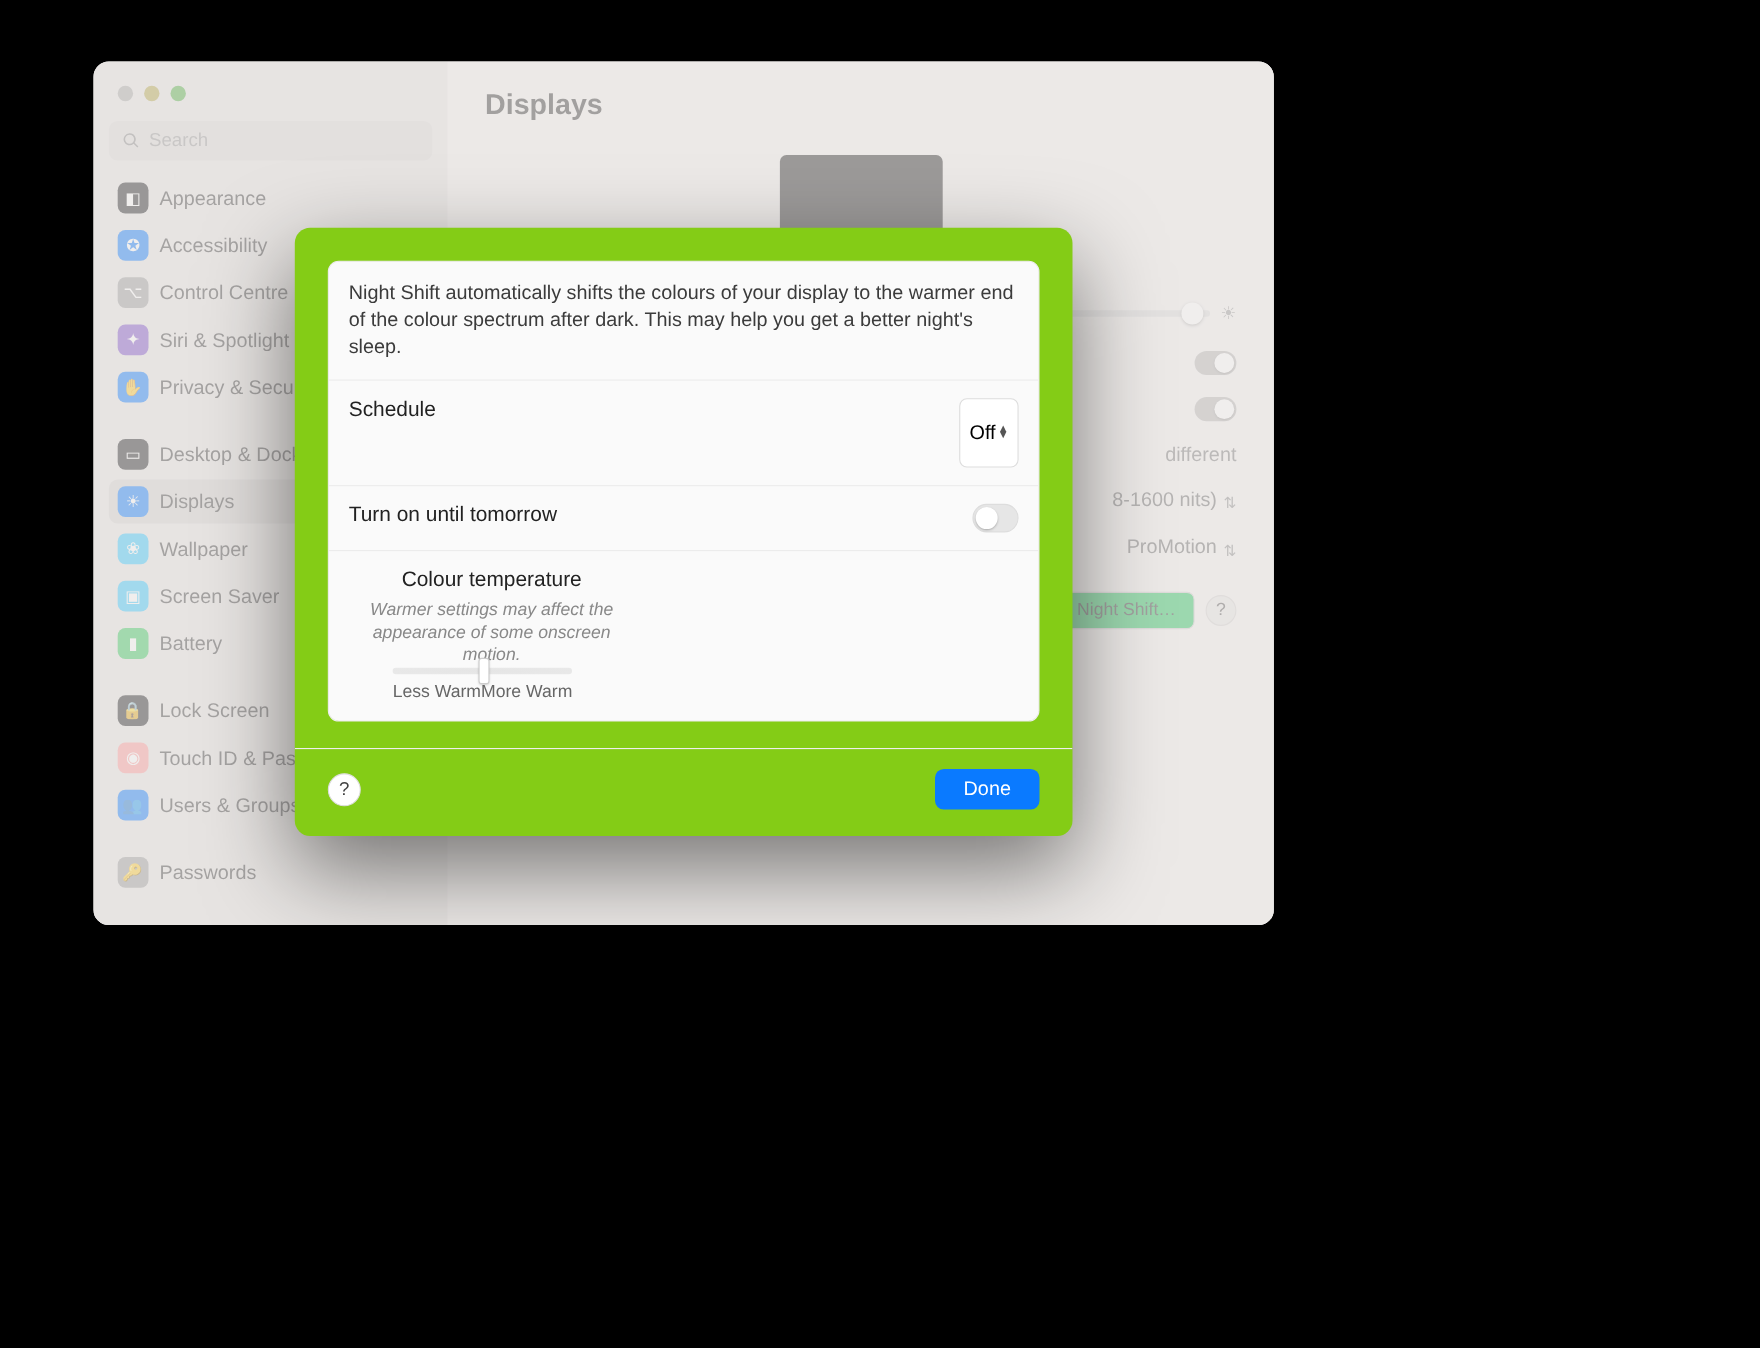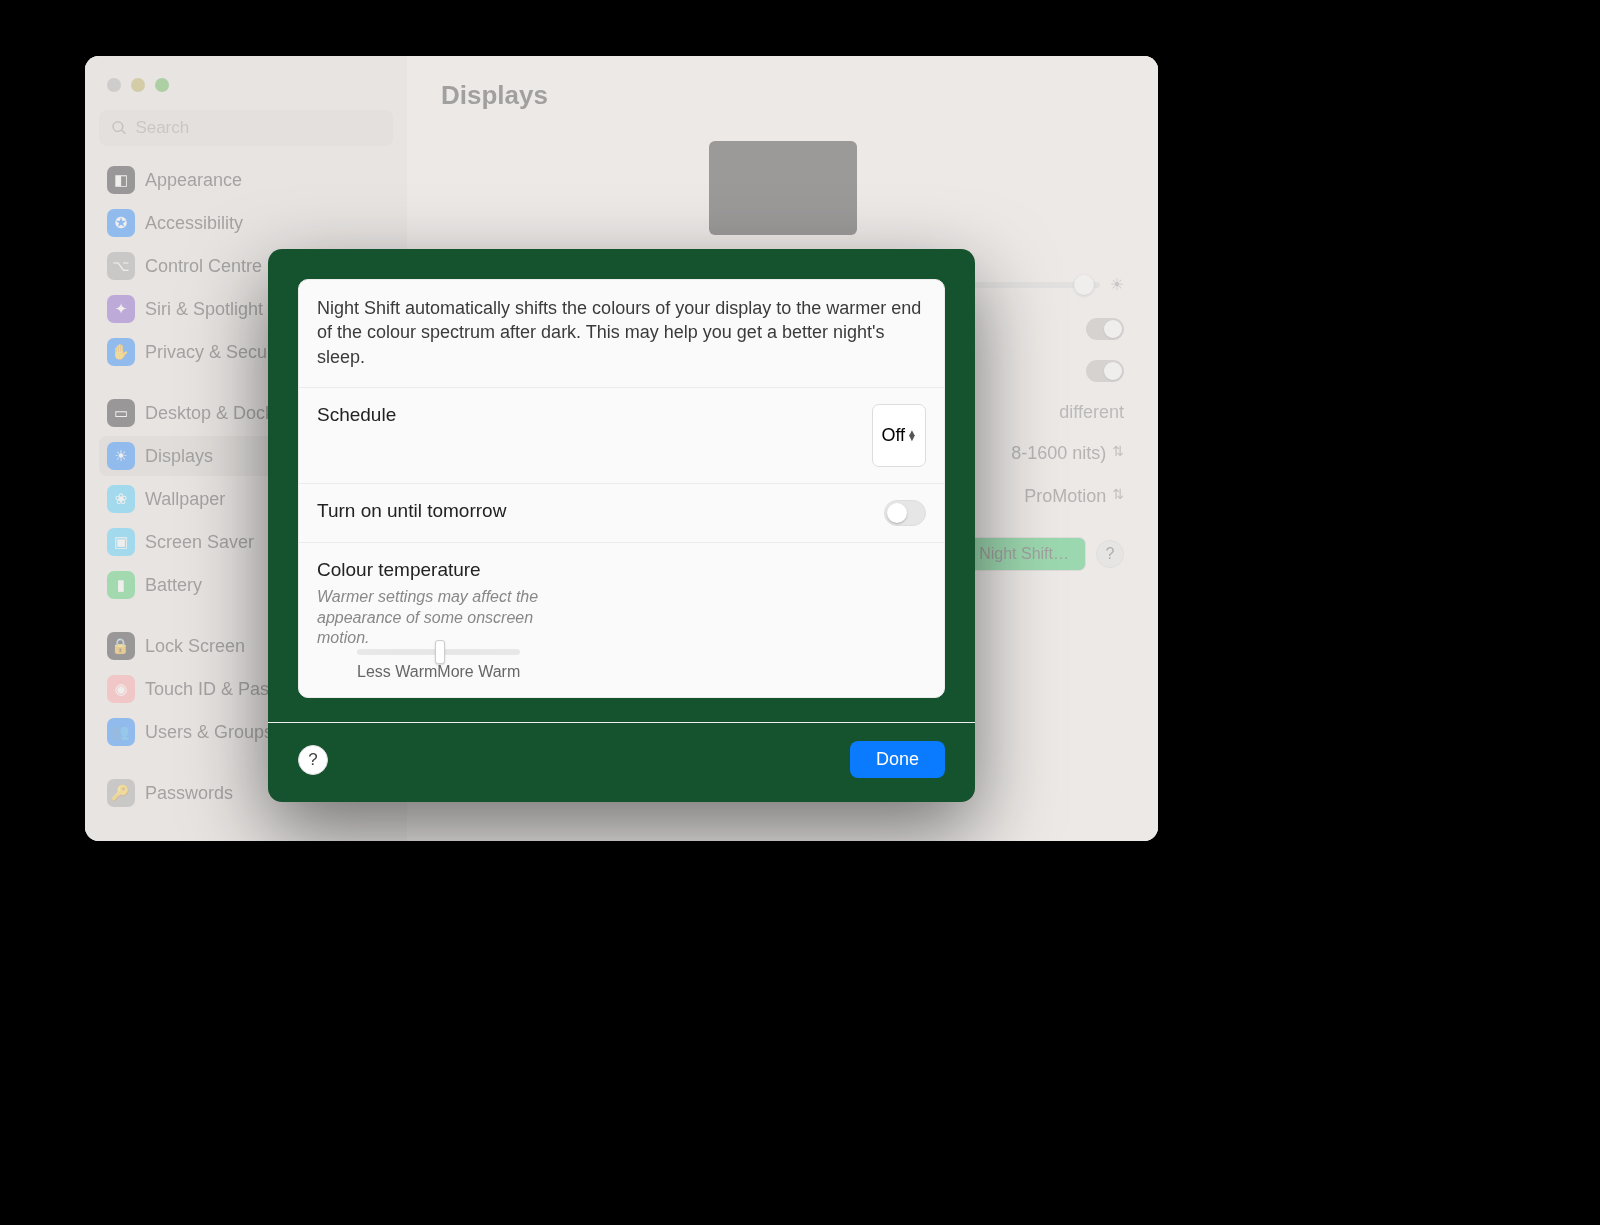--- a/index.html
+++ b/index.html
@@ -65,57 +65,56 @@
 .brightness-thumb { position: absolute; right: 6px; top: -7px; width: 20px; height: 20px; background: #fff; border-radius: 50%; box-shadow: 0 1px 3px rgba(0,0,0,0.3); }
 
 .toggle-row { display:flex; align-items:center; justify-content:flex-end; margin-bottom: 20px; }
 .toggle { width: 38px; height: 22px; background: #cac8c7; border-radius: 11px; position: relative; }
 .toggle.on { background: #b7b5b4; }
 .toggle .knob { position:absolute; top:2px; right:2px; width:18px; height:18px; background:#fff; border-radius:50%; box-shadow:0 1px 2px rgba(0,0,0,0.2);}
 
 .text-ghost { color:#777; font-size: 18px; text-align: right; margin-bottom: 20px; }
 
 .ghost-row { display:flex; justify-content:space-between; align-items:center; margin-bottom: 22px; color:#444; font-size: 18px; }
-.ghost-val { display:flex; align-items:flex-start; gap: 6px; color:#666; }
+.ghost-val { display:flex; align-items:flex-end; gap: 6px; color:#666; }
 .stepper-ic { font-size: 14px; color: #888; }
 
 .footer-btns { display:flex; justify-content:flex-end; gap: 10px; align-items:center; margin-top: 30px; }
 .btn-ghost { background: #22c55e; border: 1px solid #d0cecd; border-radius: 7px; padding: 7px 16px; font-size: 16px; color: #333; }
 .help-round { width:28px; height:28px; border-radius:50%; background:#e8e6e5; border:1px solid #d4d2d0; display:flex; align-items:center; justify-content:center; color:#555; font-size:16px; }
 
 
 .dim {
   position:absolute; left:85px; top:56px; width:1073px; height:785px;
   background: rgba(230,228,226,0.62);
   border-radius: 14px;
 }
 
 
 .modal {
   position:absolute;
   left: 268px; top: 207px;
   width: 707px;
-  background: #14532d;
+  background: #84cc16;
   border-radius: 14px;
   box-shadow: 0 30px 80px rgba(0,0,0,0.5);
   overflow: hidden;
-  margin-top: 42px;
 }
 .modal-body { padding: 30px 30px 24px 30px; }
 
 .card {
   background: #fafafa;
   border: 1px solid #ececec;
   border-radius: 10px;
   overflow: hidden;
 }
 
 .desc { padding: 16px 18px 18px 18px; color: #3b3b3b; font-size: 18px; line-height: 1.35; }
 
-.card-row { display:flex; justify-content:space-between; align-items:flex-start; padding: 16px 18px; border-top: 1px solid #ececec; }
+.card-row { display:flex; justify-content:space-between; align-items:flex-start; padding: 16px 18px; border-top: 1px solid #ececec; text-align: center; }
 .card-row-label { font-size: 19px; color: #222; }
 .card-row-sub { font-size: 16px; color: #888; margin-top: 6px; max-width: 260px; line-height: 1.3; font-style: italic; }
 
 .select-chip { background:#fff; border:1px solid #ddd; border-radius:7px; padding:20px 8px; display:flex; align-items:center; gap:0; font-size:18px; }
 .chevs { display:flex; flex-direction:column; line-height:0.5; font-size:10px; color:#555; margin-left:2px;}
 
 .switch { width: 42px; height: 26px; background:#e6e6e6; border-radius: 13px; position: relative; border:1px solid #ddd;}
 .switch .knob { position:absolute; left:2px; top:2px; width:20px; height:20px; background:#fff; border-radius:50%; box-shadow:0 1px 2px rgba(0,0,0,0.25);}
 
 .temp-right { flex:1; margin-left: 40px; max-width: 340px; }

